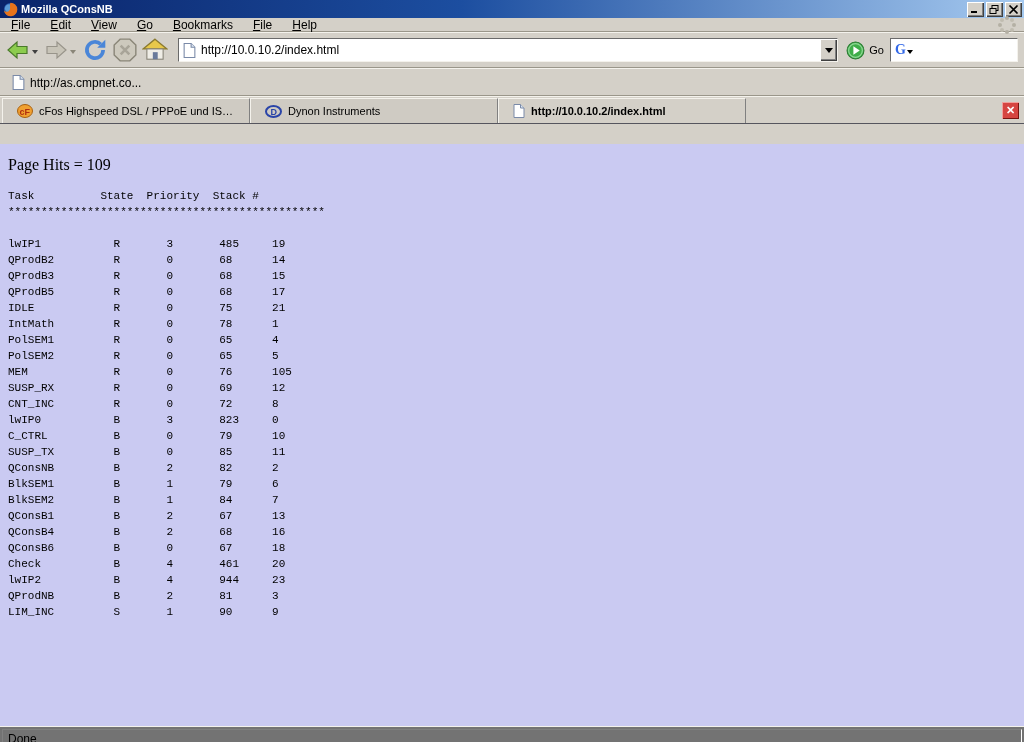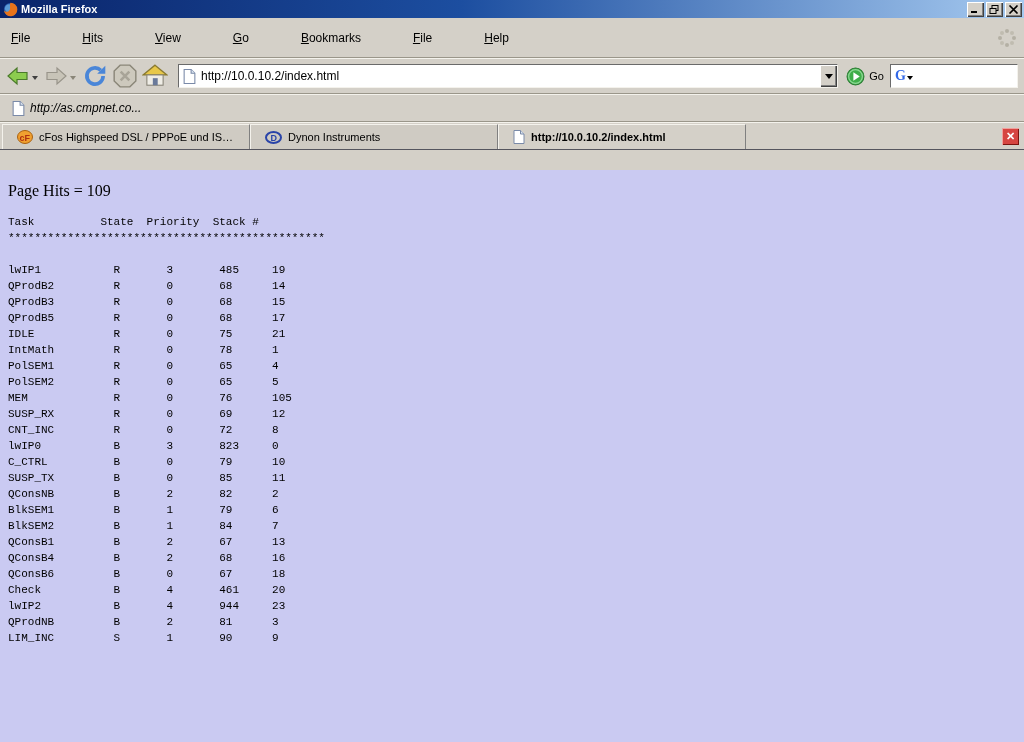--- a/index.html
+++ b/index.html
@@ -24,26 +24,25 @@
   .winbtn {
     width: 17px; height: 15px; margin-left: 2px;
     background: #d4d0c8;
     box-shadow: inset 1px 1px 0 #ffffff, inset -1px -1px 0 #404040, inset -2px -2px 0 #808080;
     display: flex; align-items: center; justify-content: center;
     flex: none;
   }
 
   
   .menubar {
-    height: 40px;
+    height: 14px;
     background: #d4d0c8;
     display: flex; align-items: center;
     padding-left: 4px;
     border-bottom: 1px solid #9a968a;
-    gap: 32px;
   }
   .menu-item {
     display: inline-block;
     padding: 4px 7px;
     margin-right: 6px;
     font-size: 12px;
     color: #000;
     cursor: default;
   }
   .menu-item::first-letter { text-decoration: underline; }
@@ -108,21 +107,21 @@
 
   
   .bookbar {
     height: 28px;
     background: #d4d0c8;
     display: flex; align-items: center;
     padding-left: 6px;
     border-top: 1px solid #f4f2ec;
     border-bottom: 1px solid #9a968a;
   }
-  .bookmark-item { display: flex; align-items: flex-start; padding: 3px 6px; font-style: italic; }
+  .bookmark-item { display: flex; align-items: flex-end; padding: 3px 6px; }
   .bookmark-item .bm-label { margin-left: 5px; font-size: 12px; color: #000; }
 
   
   .tabstrip {
     height: 28px;
     background: #d4d0c8;
     display: flex; align-items: flex-end;
     padding: 0 2px;
     border-top: 1px solid #f4f2ec;
     border-bottom: 1px solid #55555e;
@@ -197,21 +196,21 @@
 <body>
 
 <div class="titlebar">
   <span class="app-icon">
     <svg width="15" height="15" viewBox="0 0 16 16">
       <circle cx="8" cy="8" r="7" fill="#2a5db0"></circle>
       <circle cx="6.5" cy="7" r="4.5" fill="#5b9bd5"></circle>
       <path d="M8 0.8 a7.2 7.2 0 1 1 -7 8.6 c2.4 2.2 5.8 0.8 6.4-1.8 0.5-2.2-0.6-4.2 0.6-6.8z" fill="#e8731a"></path>
     </svg>
   </span>
-  <span class="title-text">Mozilla Firefox</span>
+  <span class="title-text">Mozilla QConsNB</span>
   <span class="winbtn">
     <svg width="11" height="9" viewBox="0 0 11 9">
         <rect x="1" y="6" width="6" height="2" fill="#000"></rect>
       </svg>
   </span>
   <span class="winbtn">
     <svg width="11" height="9" viewBox="0 0 11 9">
       <rect x="3" y="0.5" width="6" height="5" fill="none" stroke="#000"></rect>
       <rect x="1" y="3.5" width="6" height="5" fill="#d4d0c8" stroke="#000"></rect>
     </svg>
@@ -219,21 +218,21 @@
   <span class="winbtn">
     <svg width="11" height="9" viewBox="0 0 11 9">
         <path d="M1.5 0.5 l8 8 M9.5 0.5 l-8 8" stroke="#000" stroke-width="1.6"></path>
       </svg>
   </span>
 </div>
 
 <div class="menubar">
 
   <span class="menu-item">File</span>
-    <span class="menu-item">Hits</span>
+    <span class="menu-item">Edit</span>
     <span class="menu-item">View</span>
     <span class="menu-item">Go</span>
     <span class="menu-item">Bookmarks</span>
     <span class="menu-item">File</span>
     <span class="menu-item">Help</span>
     <span class="menubar-spacer"></span>
   <span class="throbber-box">
       <span class="throbber"></span>
     </span>
 </div>

